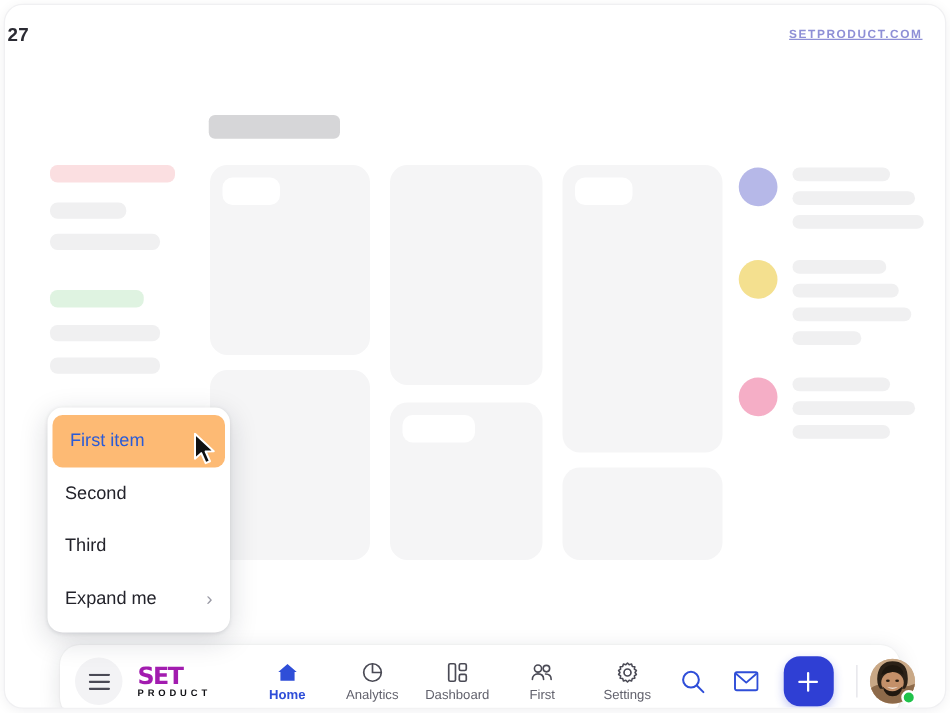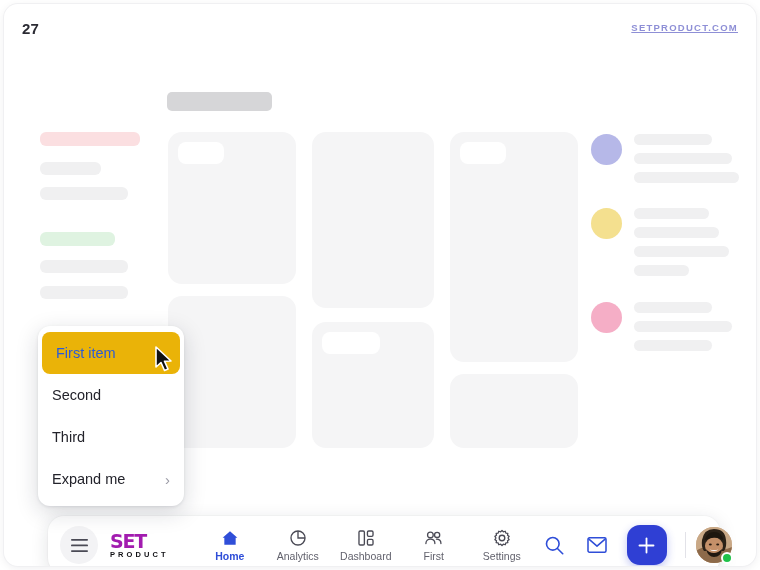--- a/index.html
+++ b/index.html
@@ -18,21 +18,21 @@
     border-radius: 14px;
     box-shadow: 0 0 0 1px #f0f0f2, 0 2px 10px rgba(20,20,40,0.07);
     overflow: hidden;
   }
 
   
   #header {
     position: absolute; left: 0; top: 0; width: 752px; height: 48px;
   }
   #slide-counter {
-    position: absolute; left: 18px; top: 16px;
+    position: absolute; left: 2px; top: 16px;
     font-size: 15px; color: #2b2b33; font-weight: 700;
     letter-spacing: .2px;
   }
   #slide-title {
     position: absolute; left: 40px; top: 17px;
     font-size: 14.5px; color: #c2c2cc; font-weight: 400;
     white-space: nowrap;
   }
   #brand-link {
     position: absolute; right: 18px; top: 18px;
@@ -67,21 +67,21 @@
   .menu-item {
     position: relative;
     height: 42px;
     display: flex; align-items: center;
     padding: 0 14px;
     font-size: 14.5px;
     color: #23232b;
     cursor: pointer;
   }
   .menu-item.active {
-    background: #eab308;
+    background: #fdba74;
     color: #2a5bd7;
     border-radius: 8px;
     margin: 0 4px;
   }
   .menu-item .chev { margin-left: auto; color: #9a9aa5; font-size: 15px; line-height: 1; }
 
   #cursor { position: absolute; left: 150px; top: 342px; z-index: 40; }
 
   
   #appbar {

